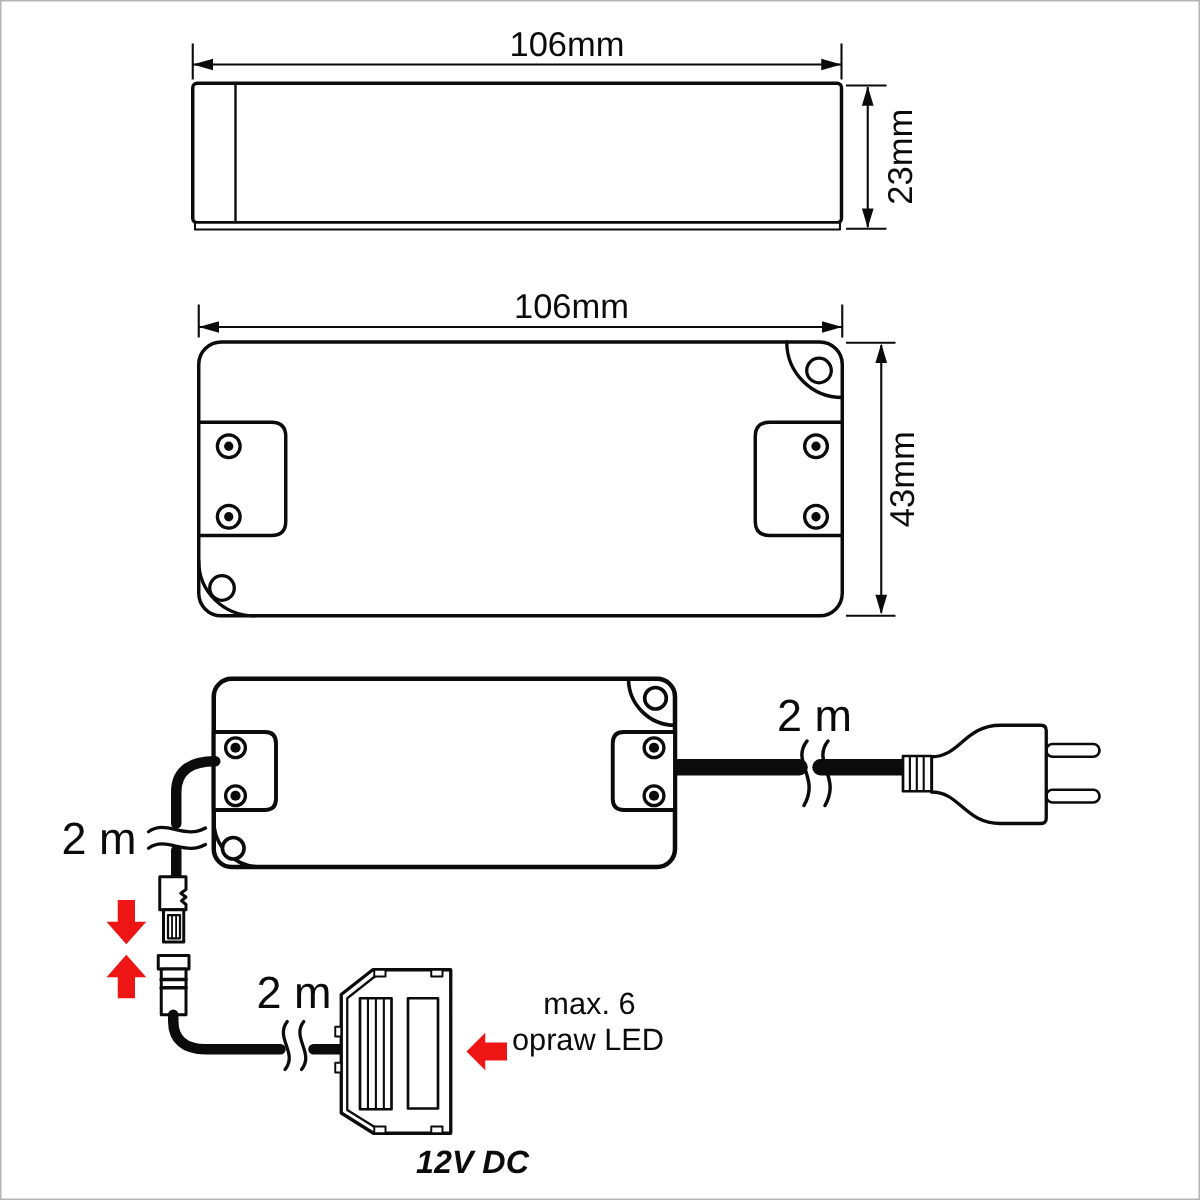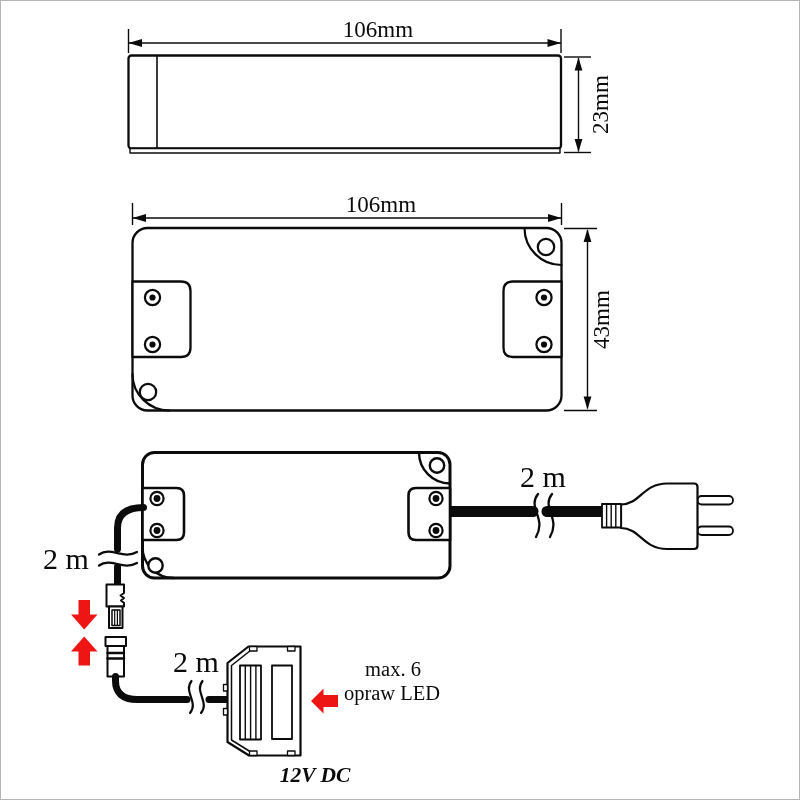--- a/index.html
+++ b/index.html
@@ -1,21 +1,21 @@
 <!DOCTYPE html>
 <html><head>
 <meta charset="utf-8">
 <style>
   html,body{margin:0;padding:0;background:#ffffff;}
   #page{
     width:798px;height:798px;
     border:1px solid #b5b5b5;
     background:#ffffff;
     position:relative;
-    font-family:Liberation Serif, serif;
+    font-family:Liberation Sans, sans-serif;
   }
   svg{display:block;}
   .ln{fill:none;stroke:#0b0b0b;stroke-linejoin:round;stroke-linecap:round;}
   .fw{fill:#ffffff;stroke:#0b0b0b;stroke-linejoin:round;}
   .dim{stroke:#0b0b0b;stroke-width:1.4;fill:none;}
   .ah{fill:#0b0b0b;stroke:none;}
   .dimtxt{font-size:23px;fill:#0b0b0b;}
   .lentxt{font-size:30px;fill:#0b0b0b;}
   .notetxt{font-size:20.5px;fill:#0b0b0b;}
   .volttxt{font-size:21.5px;font-weight:bold;font-style:italic;fill:#0b0b0b;}

